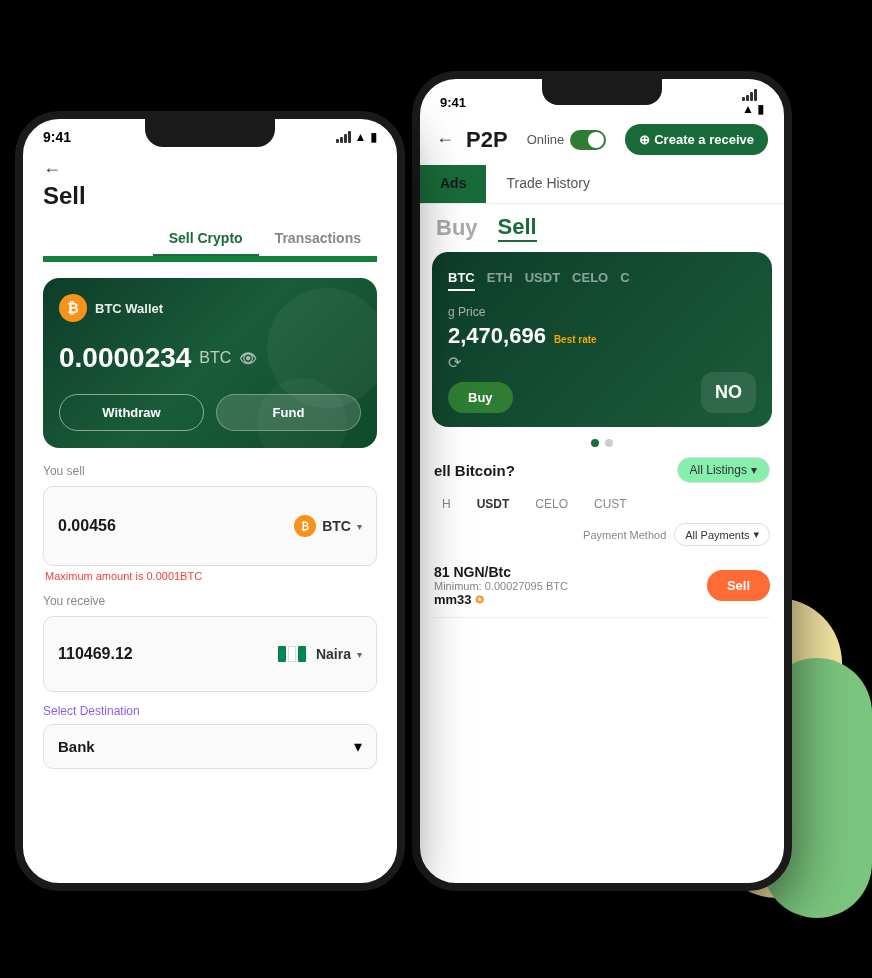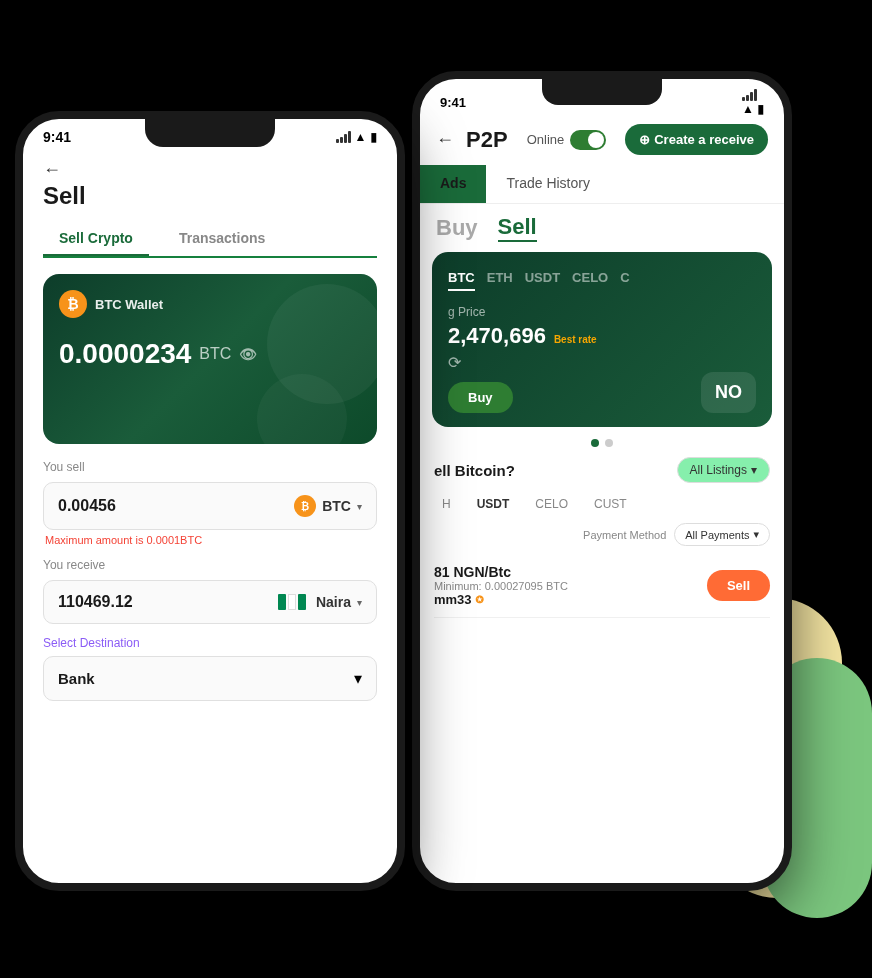--- a/index.html
+++ b/index.html
@@ -101,23 +101,24 @@
 
     .sell-title {
       font-size: 24px;
       font-weight: 700;
       color: #1a1a1a;
       margin-bottom: 12px;
     }
 
     .tabs-row {
       display: flex;
-      gap: 14px;
+      gap: 0;
       margin-bottom: 16px;
-      border-bottom: 2px solid #15803d;
+      border-bottom: 6px solid #15803d;
+      justify-content: flex-end;
     }
 
     .tab-item {
       padding: 8px 16px;
       font-size: 14px;
       font-weight: 600;
       color: #888;
       cursor: pointer;
       border-bottom: 2px solid transparent;
     }
@@ -246,21 +247,21 @@
       color: #888;
       margin-bottom: 8px;
       font-weight: 500;
     }
 
     .input-row {
       display: flex;
       align-items: center;
       border: 1.5px solid #e0e0e0;
       border-radius: 10px;
-      padding: 12px 14px;
+      padding: 28px 14px;
       margin-bottom: 4px;
       background: #fafafa;
     }
 
     .input-value {
       flex: 1;
       font-size: 16px;
       font-weight: 600;
       color: #1a1a1a;
     }
@@ -878,20 +879,24 @@
 
     <div class="wallet-card">
       <div class="wallet-header">
         <div class="btc-icon-circle">₿</div>
         <span class="wallet-name">BTC Wallet</span>
       </div>
       <div class="wallet-balance">
         <span>0.0000234</span>
         <span class="currency-label">BTC</span>
         <span class="eye-icon">👁</span>
+      </div>
+      <div class="wallet-actions">
+        <div class="wallet-btn withdraw">Withdraw</div>
+        <div class="wallet-btn fund">Fund</div>
       </div>
     </div>
 
     <div class="form-section">
       <div class="form-label">You sell</div>
       <div class="input-row">
         <span class="input-value">0.00456</span>
         <div class="currency-selector">
           <div class="btc-mini-icon">₿</div>
           <span class="currency-name">BTC</span>

